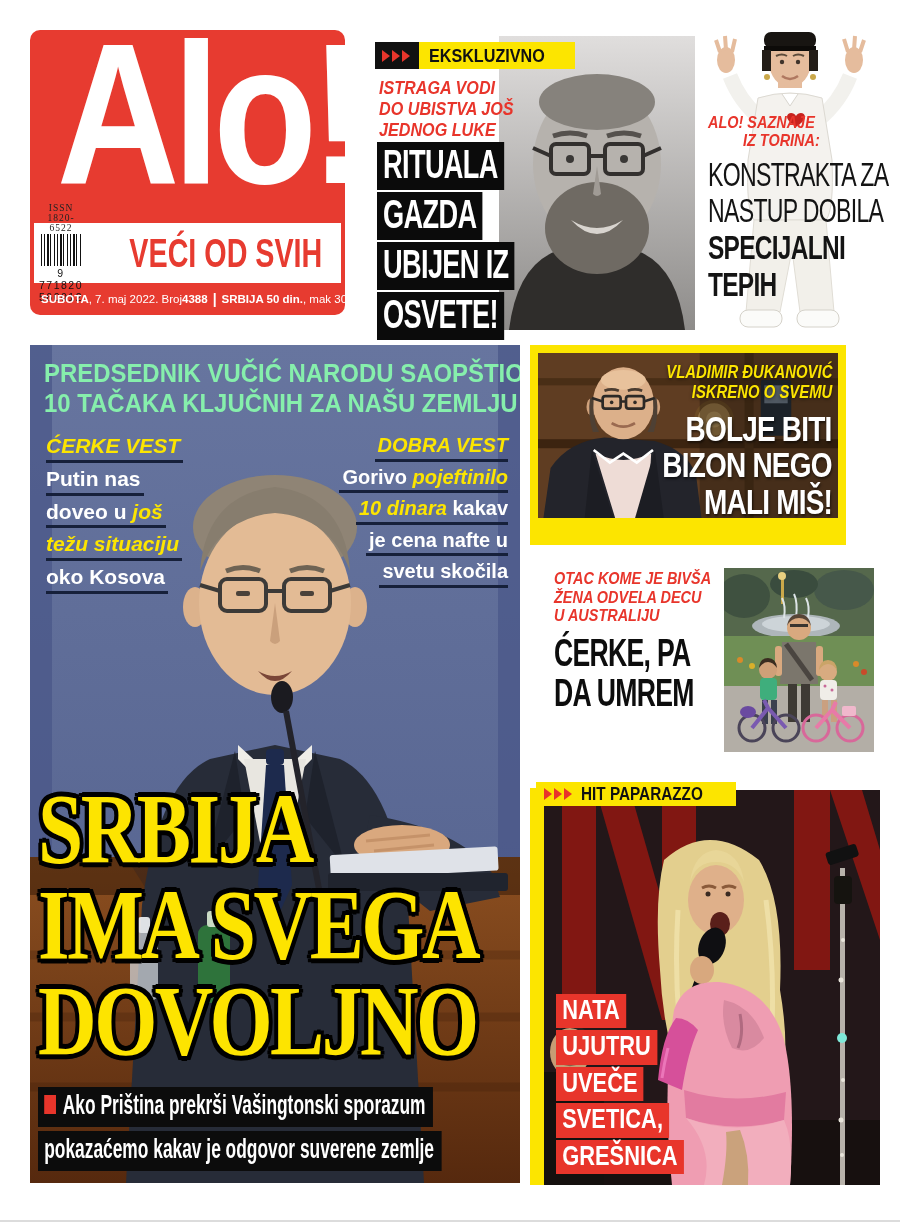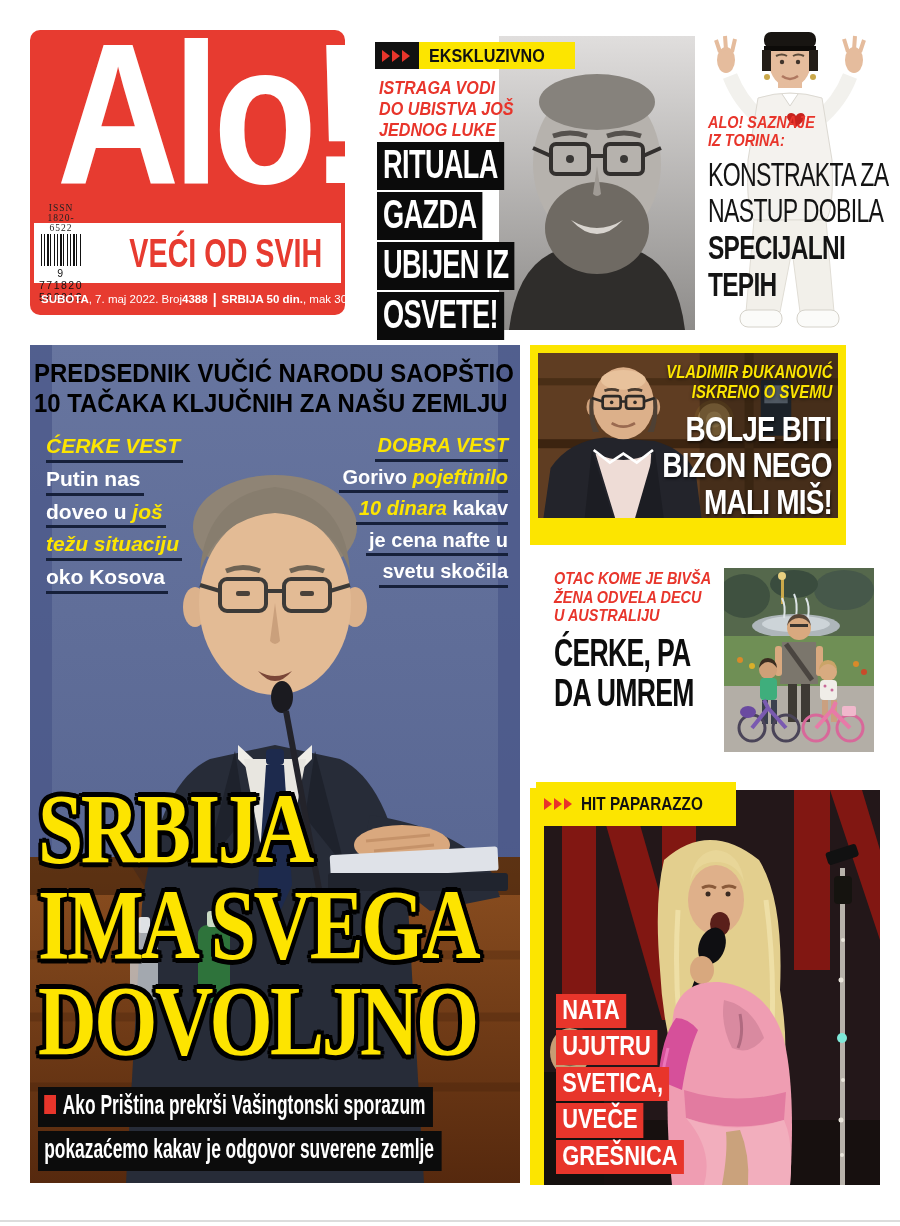--- a/index.html
+++ b/index.html
@@ -41,30 +41,30 @@
                font-size:19px; line-height:1.1; z-index:2; }
   .hl-ex { position:absolute; left:2px; top:112px; z-index:2; }
   .hl-ex .ln { margin-bottom:2px; }
   .hl-ex .blk { background:#0b0b0b; color:#fff; font-weight:bold; font-size:40px; line-height:1;
                 padding:2px 9px 6px; letter-spacing:-1px; }
 
   
   .story-kon { left:700px; top:10px; width:180px; height:330px; }
   .photo-kon { position:absolute; inset:0; }
   .kicker-kon { position:absolute; left:8px; top:104px; color:#e8352b; font-weight:bold; font-style:italic;
-                font-size:17px; line-height:1.06; z-index:2; }
+                font-size:17px; line-height:1.06; z-index:2;text-align:right; }
   .hl-kon { position:absolute; left:8px; top:148px; color:#141414; line-height:1; z-index:2; }
   .hl-kon .ln { margin-bottom:3px; }
   .hl-kon .lt { font-weight:400; font-size:33px; letter-spacing:-1px; }
   .hl-kon .bd { font-weight:bold; font-size:34px; letter-spacing:-1px; }
 
   
   .story-main { left:30px; top:345px; width:490px; height:838px; background:#5a6a94; overflow:hidden; }
   .photo-main { position:absolute; inset:0; }
-  .main-header { position:absolute; left:4px; top:14px; color:#000000; font-weight:bold; font-size:26px;
+  .main-header { position:absolute; left:14px; top:14px; color:#86efac; font-weight:bold; font-size:26px;
                  line-height:1.14; z-index:2; }
   .newsblock { position:absolute; top:88px; font-weight:bold; z-index:2; line-height:1.18; }
   .badnews  { left:16px; font-size:21px; }
   .goodnews { right:12px; font-size:20px; text-align:right; }
   .newsblock .nl { display:table; border-bottom:3px solid #16203a; padding:1px 3px 1px 0;
                    margin-bottom:3px; white-space:nowrap; }
   .goodnews .nl { margin-left:auto; padding:1px 0 1px 3px; }
   .newsblock .w { color:#fff; }
   .newsblock .y { color:#fce500; font-style:italic; }
   .mega { position:absolute; left:8px; top:436px; z-index:2;font-family:Liberation Serif, serif; }
@@ -91,21 +91,21 @@
   .kicker-fa { position:absolute; left:24px; top:10px; color:#e8352b; font-weight:bold; font-style:italic;
                font-size:17px; line-height:1.1; }
   .hl-fa { position:absolute; left:24px; top:74px; color:#0d0d0d; font-weight:bold; font-size:38px;
            line-height:1.04; letter-spacing:-1px; }
   .photo-fa { position:absolute; right:6px; top:8px; width:150px; height:184px; }
 
   .story-pp { left:530px; top:780px; width:350px; height:405px; }
   .yellow-edge { position:absolute; left:0; top:8px; width:14px; bottom:0; background:#fce500; }
   .photo-pp { position:absolute; left:14px; top:10px; right:0; bottom:0; }
   .tag-pp { position:absolute; left:6px; top:2px; background:#fce500; display:flex; align-items:center;
-            height:44px; padding:0 12px 0 8px; z-index:3; }
+            height:24px; padding:0 12px 0 8px; z-index:3; }
   .tag-pp .txt { color:#111; font-weight:bold; font-size:18px; }
   .hl-pp { position:absolute; left:26px; top:214px; z-index:2; }
   .hl-pp .ln { margin-bottom:2px; line-height:1; }
   .hl-pp .rb { background:#e8352b; color:#fff; font-weight:bold; font-size:28px; line-height:1.05;
                padding:1px 8px 4px; }
 
   .page-edge { left:0; top:1220px; width:900px; height:2px; background:#dcdcdc; }
 </style>
 </head>
 <body>
@@ -535,20 +535,20 @@
       <span style="display:inline-flex;margin-right:7px;">
           <span class="chev"></span>
           <span class="chev"></span>
           <span class="chev"></span>
         </span>
       <span class="txt cnd" style="--sx:.85">HIT PAPARAZZO</span>
     </div>
     <div class="hl-pp">
       <div class="ln"><span class="rb cnd" style="--sx:.78">NATA</span></div>
       <div class="ln"><span class="rb cnd" style="--sx:.78">UJUTRU</span></div>
+      <div class="ln"><span class="rb cnd" style="--sx:.78">UVEČE</span></div>
       <div class="ln"><span class="rb cnd" style="--sx:.78">SVETICA,</span></div>
-      <div class="ln"><span class="rb cnd" style="--sx:.78">UVEČE</span></div>
       <div class="ln"><span class="rb cnd" style="--sx:.78">GREŠNICA</span></div>
     </div>
   </div>
 
   <div class="abs page-edge"></div>
 </div>
 
 </body></html>

